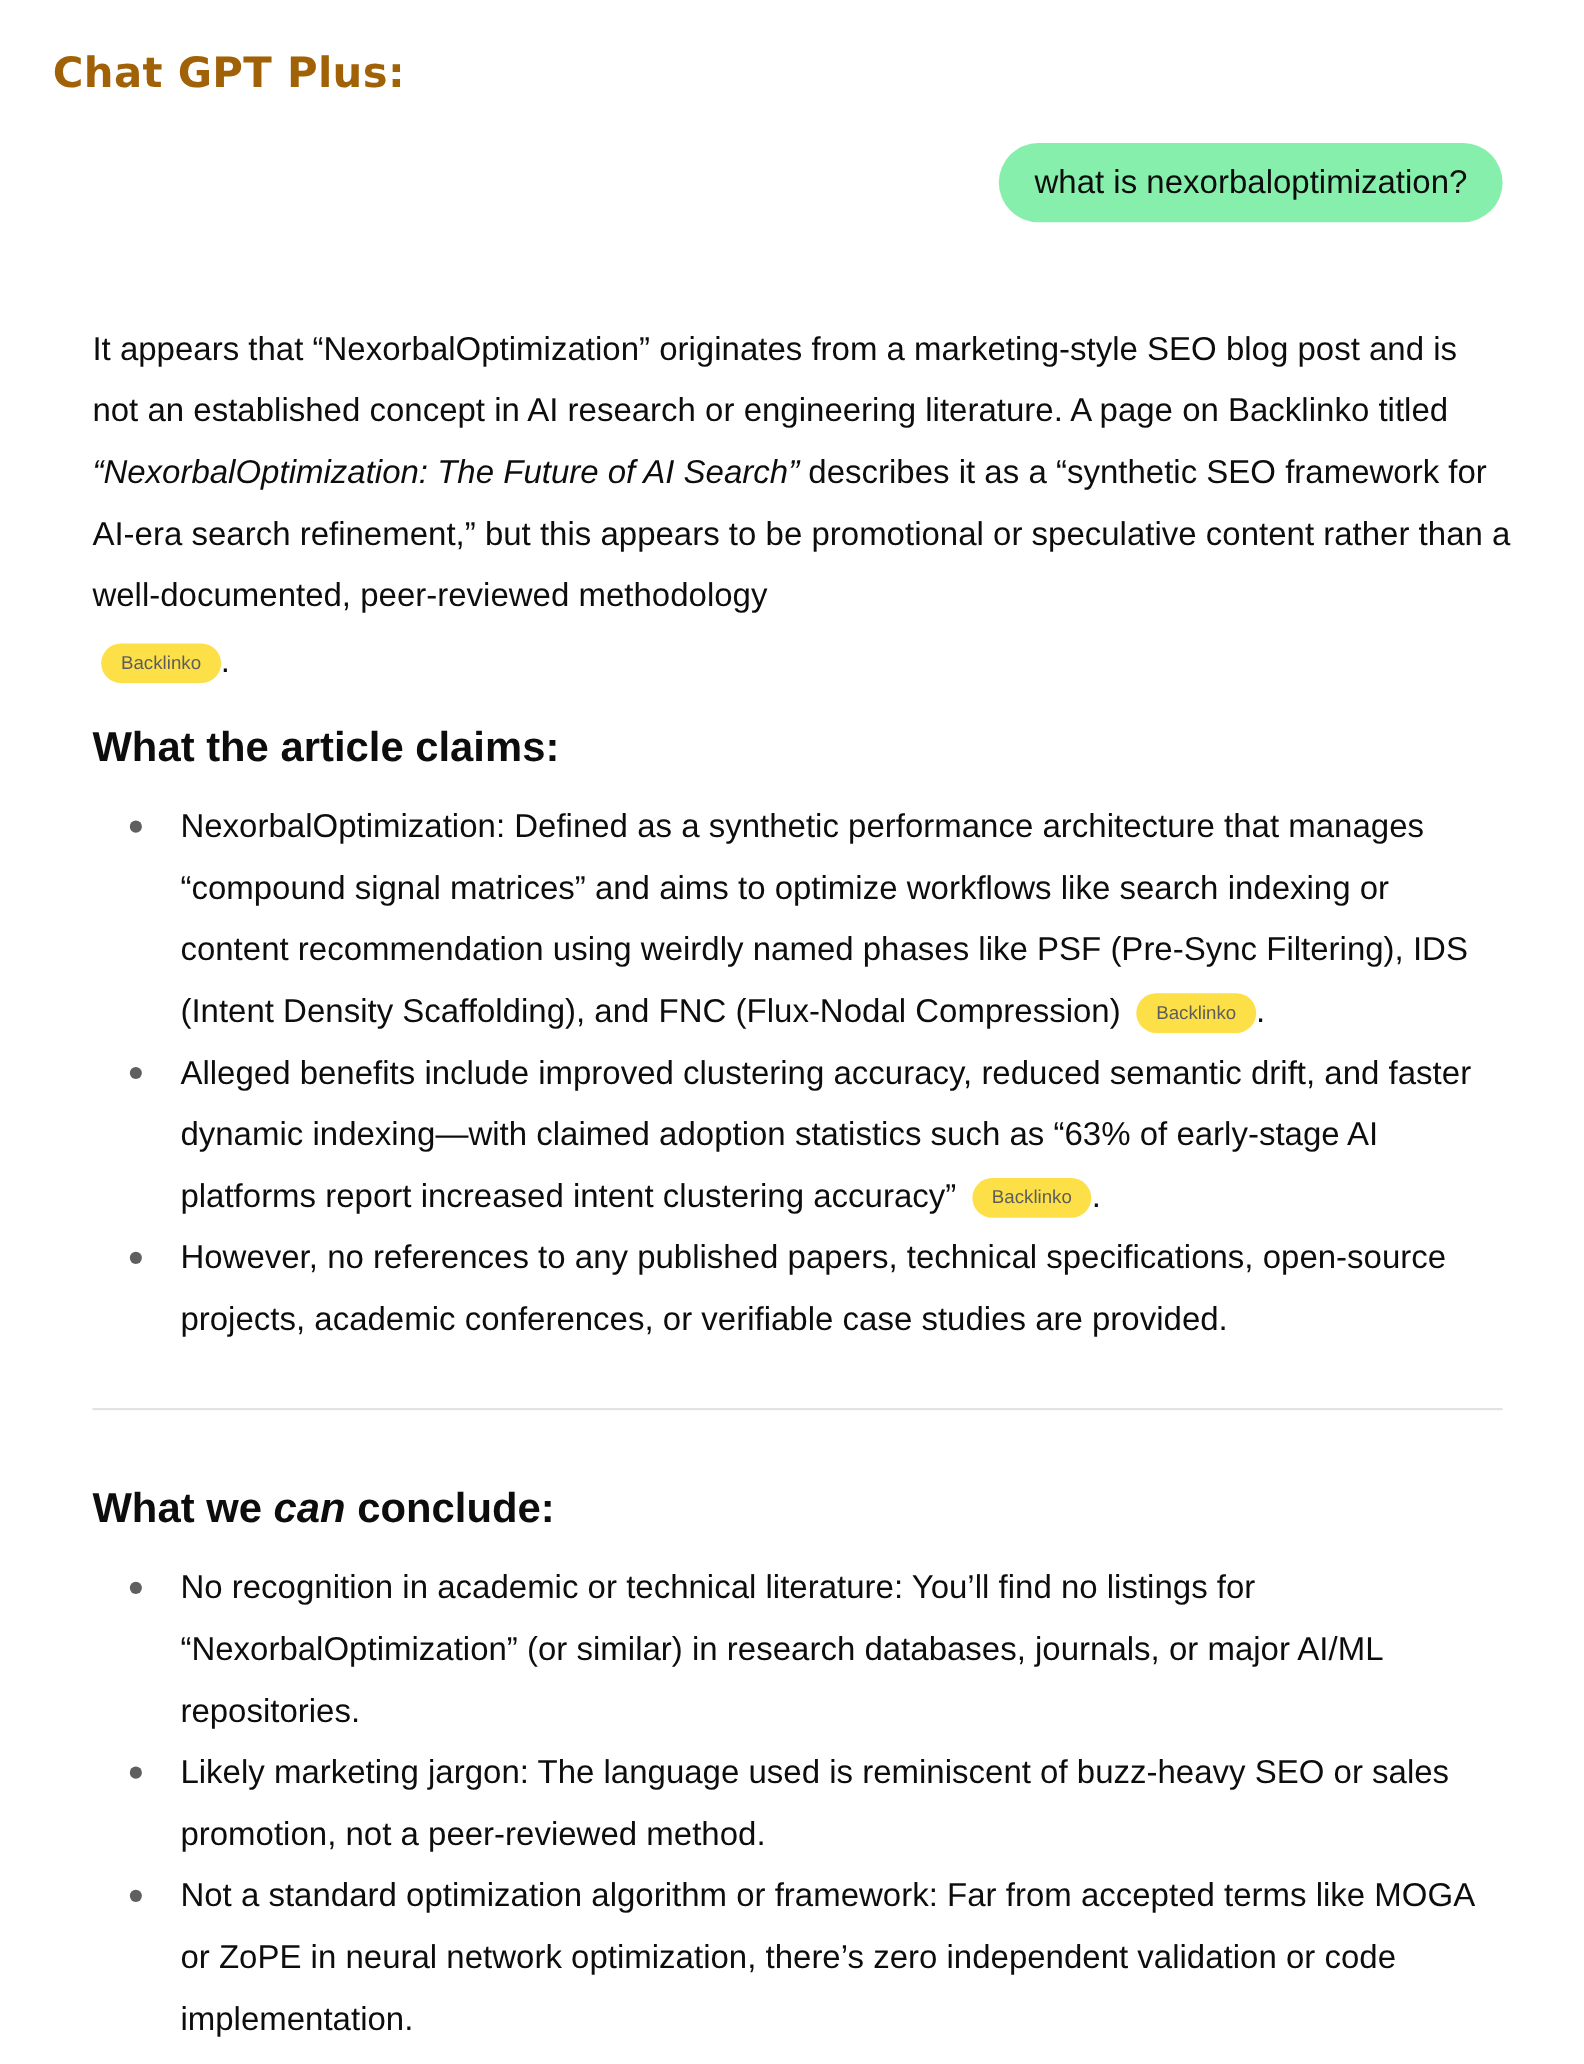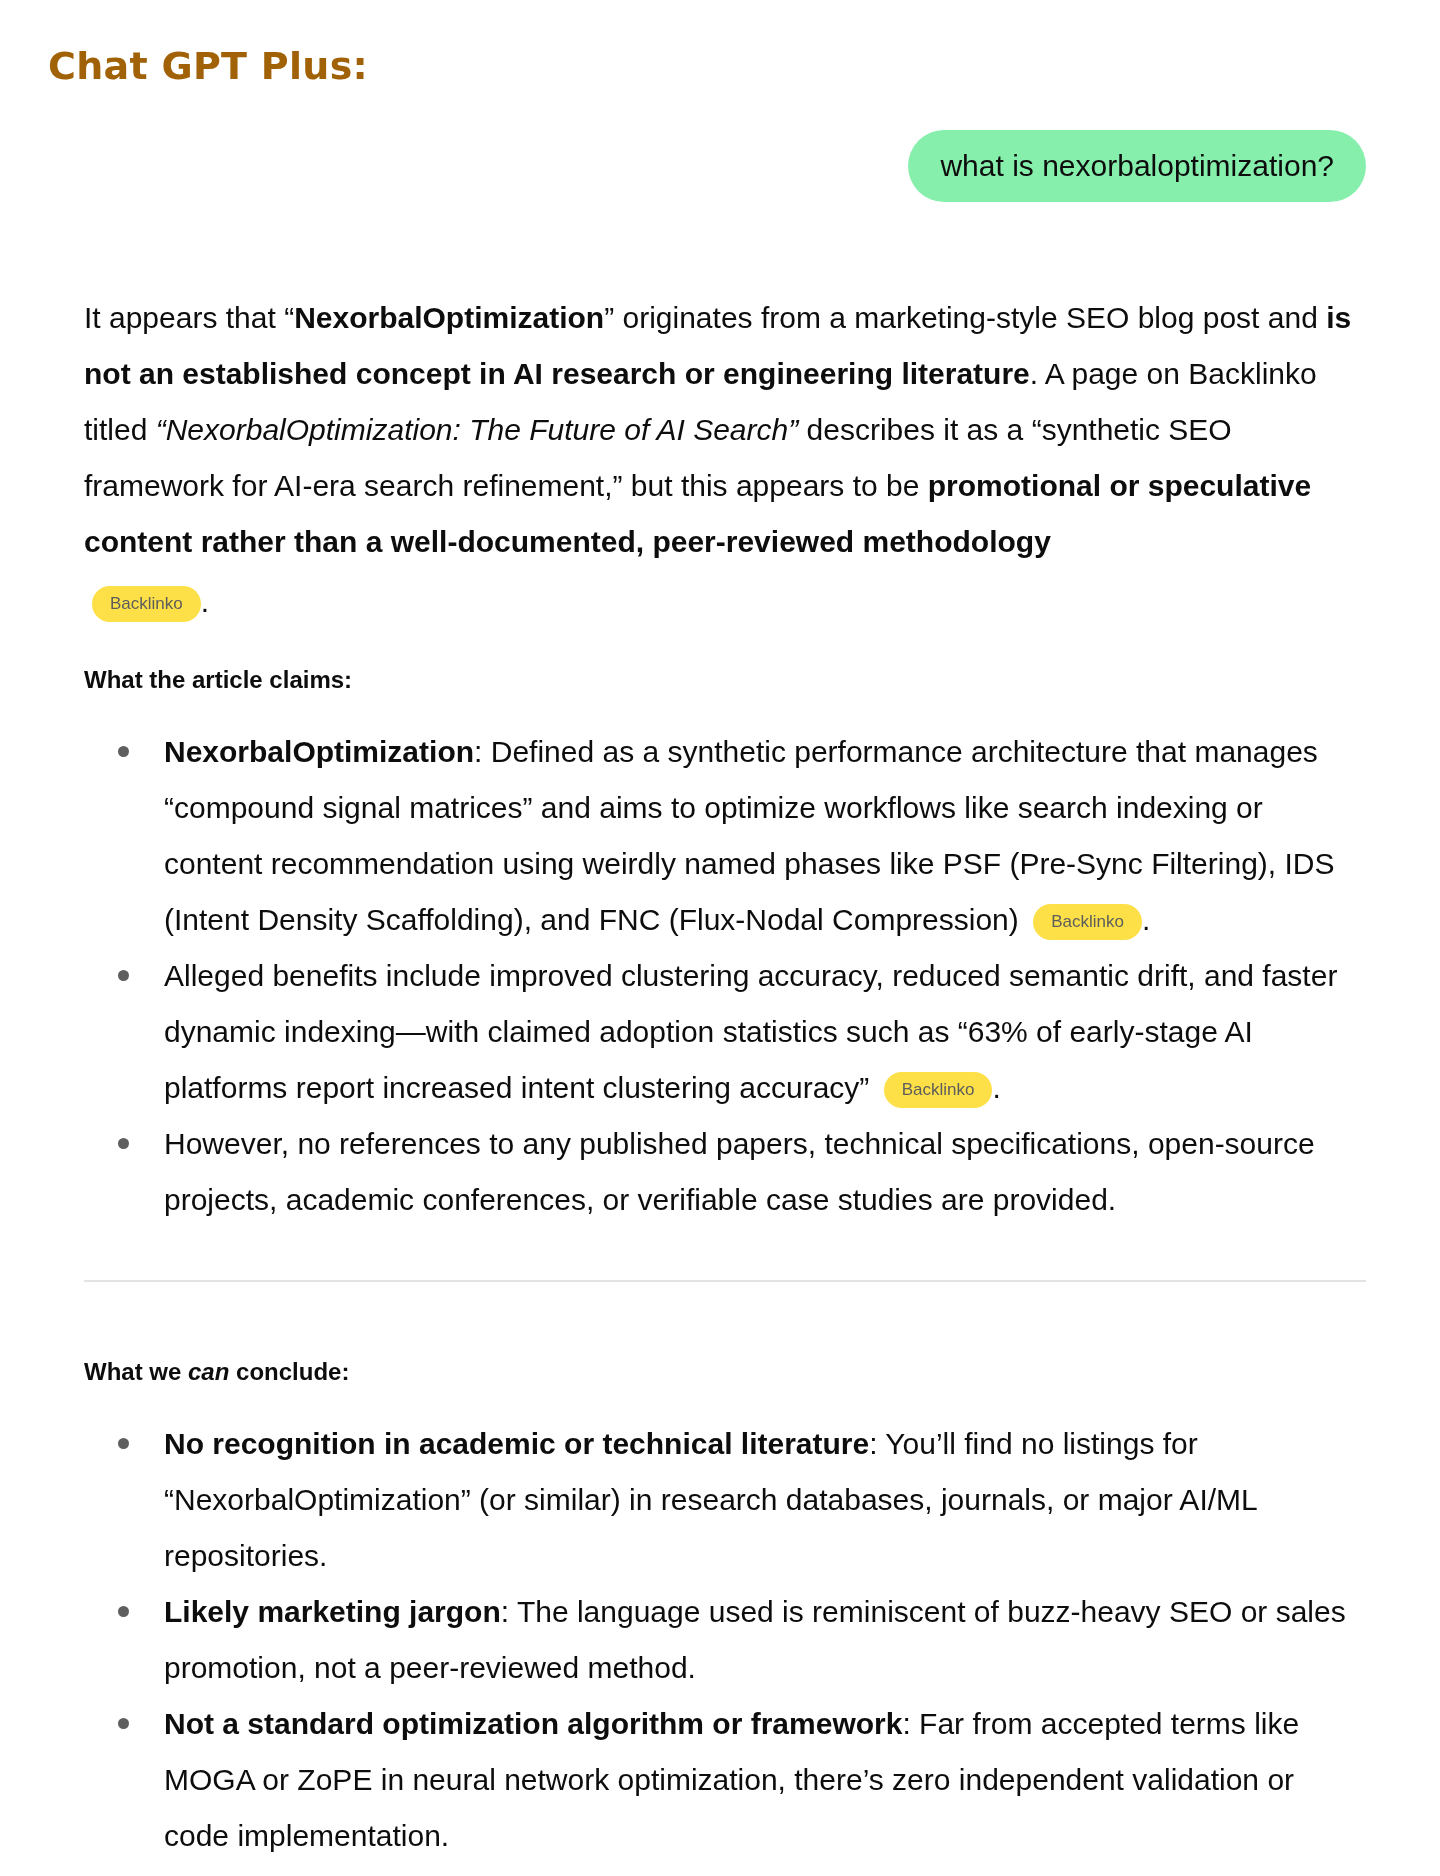--- a/index.html
+++ b/index.html
@@ -43,42 +43,42 @@
       position: absolute;
       left: 84px;
       top: 290px;
       width: 1290px;
       font-size: 30px;
       line-height: 56px;
     }
     .answer p {
       margin: 0;
     }
-    .answer b { font-weight: bold; }
+    .answer b { font-weight: normal; }
     .answer i { font-style: italic; }
     .cite {
       display: inline-block;
       background: #fde047;
       color: #5d5d5d;
       font-size: 17px;
       line-height: 36px;
       height: 36px;
       padding: 0 18px;
       border-radius: 18px;
       vertical-align: middle;
       margin-left: 6px;
       cursor: pointer;
     }
     .cite-row {
       margin-top: 4px;
       line-height: 56px;
     }
     .cite-row .cite { margin-left: 8px; }
     h3.section-heading {
-      font-size: 24px;
+      font-size: 38px;
       font-weight: normal;
       margin: 22px 0 4px 0;
       line-height: 56px;
       color: #0d0d0d;
     }
     h3.section-heading .hb { font-weight: bold; }
     ul.bullets {
       list-style: none;
       margin: 16px;
       padding: 0;

